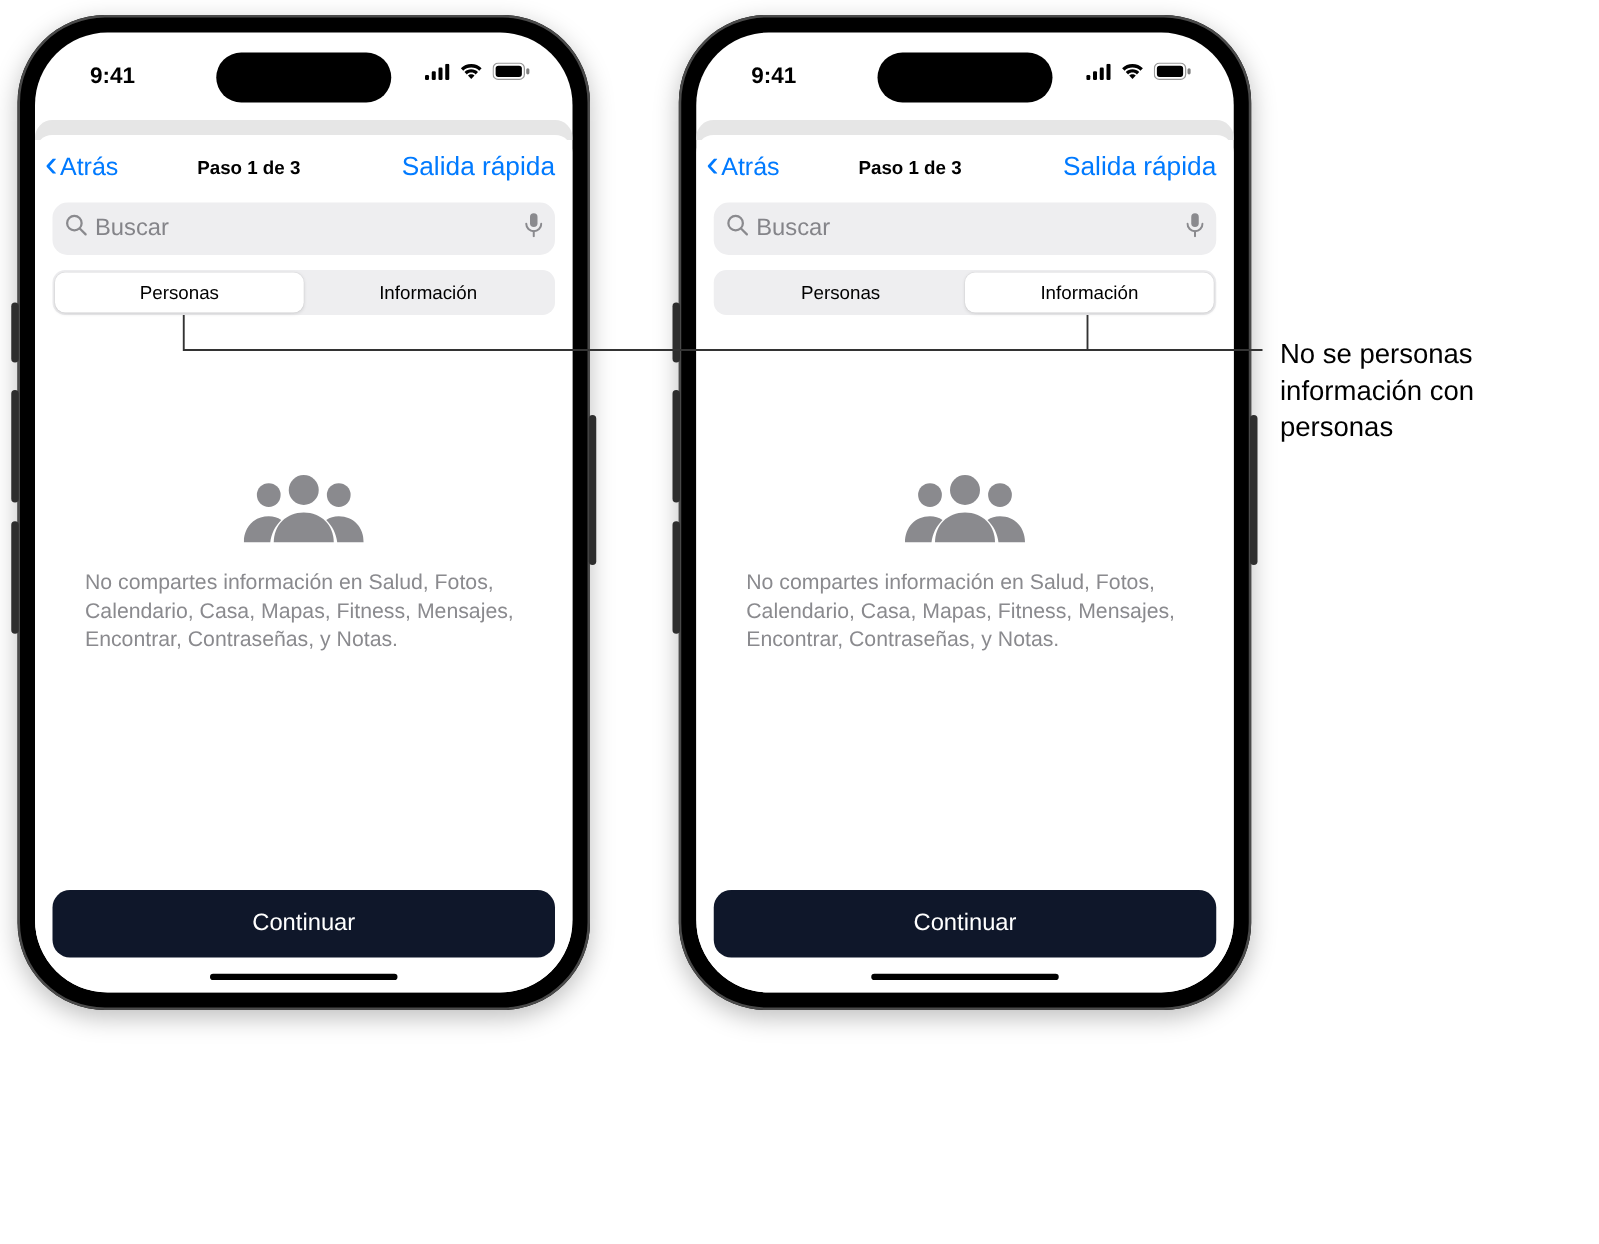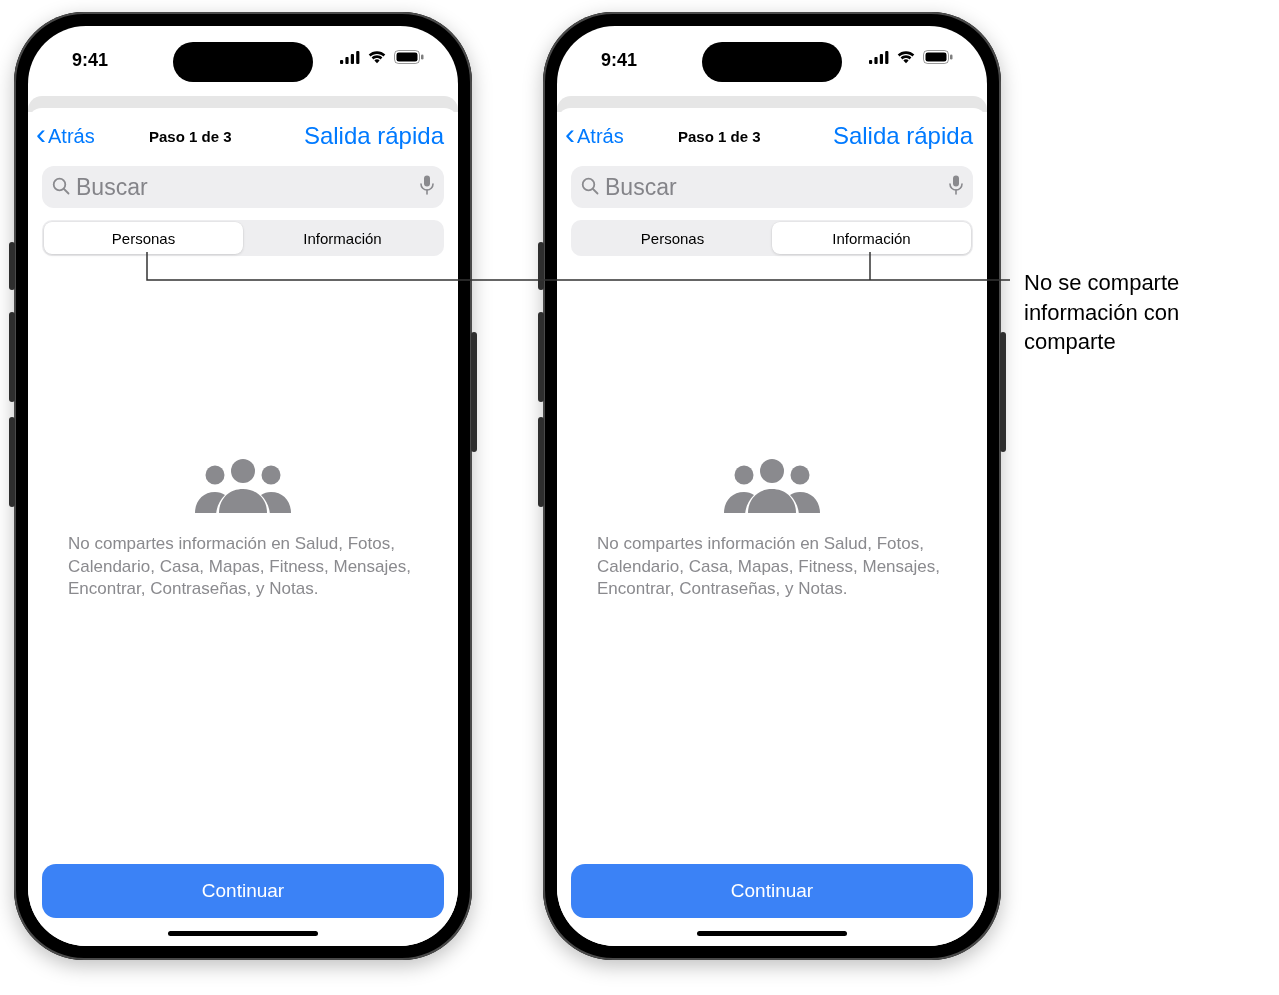--- a/index.html
+++ b/index.html
@@ -16,21 +16,21 @@
 
   .stage {
     position: absolute;
     inset: 0;
   }
 
   
   .phone {
     position: absolute;
     width: 458px;
-    height: 948px;
+    height: 796px;
     border-radius: 70px;
     background: #000;
     box-shadow: inset 0 0 0 2px #4a4a4a, 0 6px 20px rgba(0,0,0,0.25);
     padding: 14px;
   }
   .phone::before,
   .phone::after {
     content: "";
     position: absolute;
     background: #2e2e2e;
@@ -127,34 +127,34 @@
   .nav .title {
     flex: 1;
     text-align: center;
     font-weight: 600;
     font-size: 15px;
     color:#000;
     margin-left:-18px;
   }
   .nav .quick {
     color: #007aff;
-    font-size: 24px;
+    font-size: 21px;
   }
 
   .search {
     margin: 4px 14px 12px 14px;
     background: #eeeef0;
     border-radius: 12px;
     height: 42px;
     display: flex;
     align-items: center;
     padding: 0 10px;
     gap: 6px;
     color: #848489;
-    font-size: 23px;
+    font-size: 19px;
   }
   .search .mag { flex:0 0 auto; }
   .search .ph { flex:1; }
   .search .mic { flex:0 0 auto; }
 
   .seg {
     margin: 0 14px;
     background: #eeeef0;
     border-radius: 10px;
     padding: 2px;
@@ -188,21 +188,21 @@
   }
   .content .people-ico { color:#8a8a8e; margin-bottom:16px; }
   .content .msg {
     color: #8a8a8e;
     font-size: 17px;
     line-height: 1.35;
   }
 
   .continue {
     margin: 0 14px 28px 14px;
-    background: #3b82f6;
+    background: #0f172a;
     color: #fff;
     border-radius: 14px;
     height: 54px;
     display: flex;
     align-items: center;
     justify-content: center;
     font-size: 19px;
     font-weight: 500;
   }
 
@@ -412,15 +412,15 @@
 
       <div class="home-ind"></div>
     </div>
   </div>
 
   <svg style="position:absolute; left:0; top:0; width:1279px; height:995px; pointer-events:none;">
     <path class="callout-line" d="M 147 252 L 147 280 L 1010 280"></path>
     <path class="callout-line" d="M 870 252 L 870 280"></path>
   </svg>
 
-  <div class="callout-text" style="left:1024px; top:268px; width:240px;">No se comparte información con comparte</div>
+  <div class="callout-text" style="left:1024px; top:268px; width:240px;">No se personas información con personas</div>
 
 </div>
 
 </body></html>

